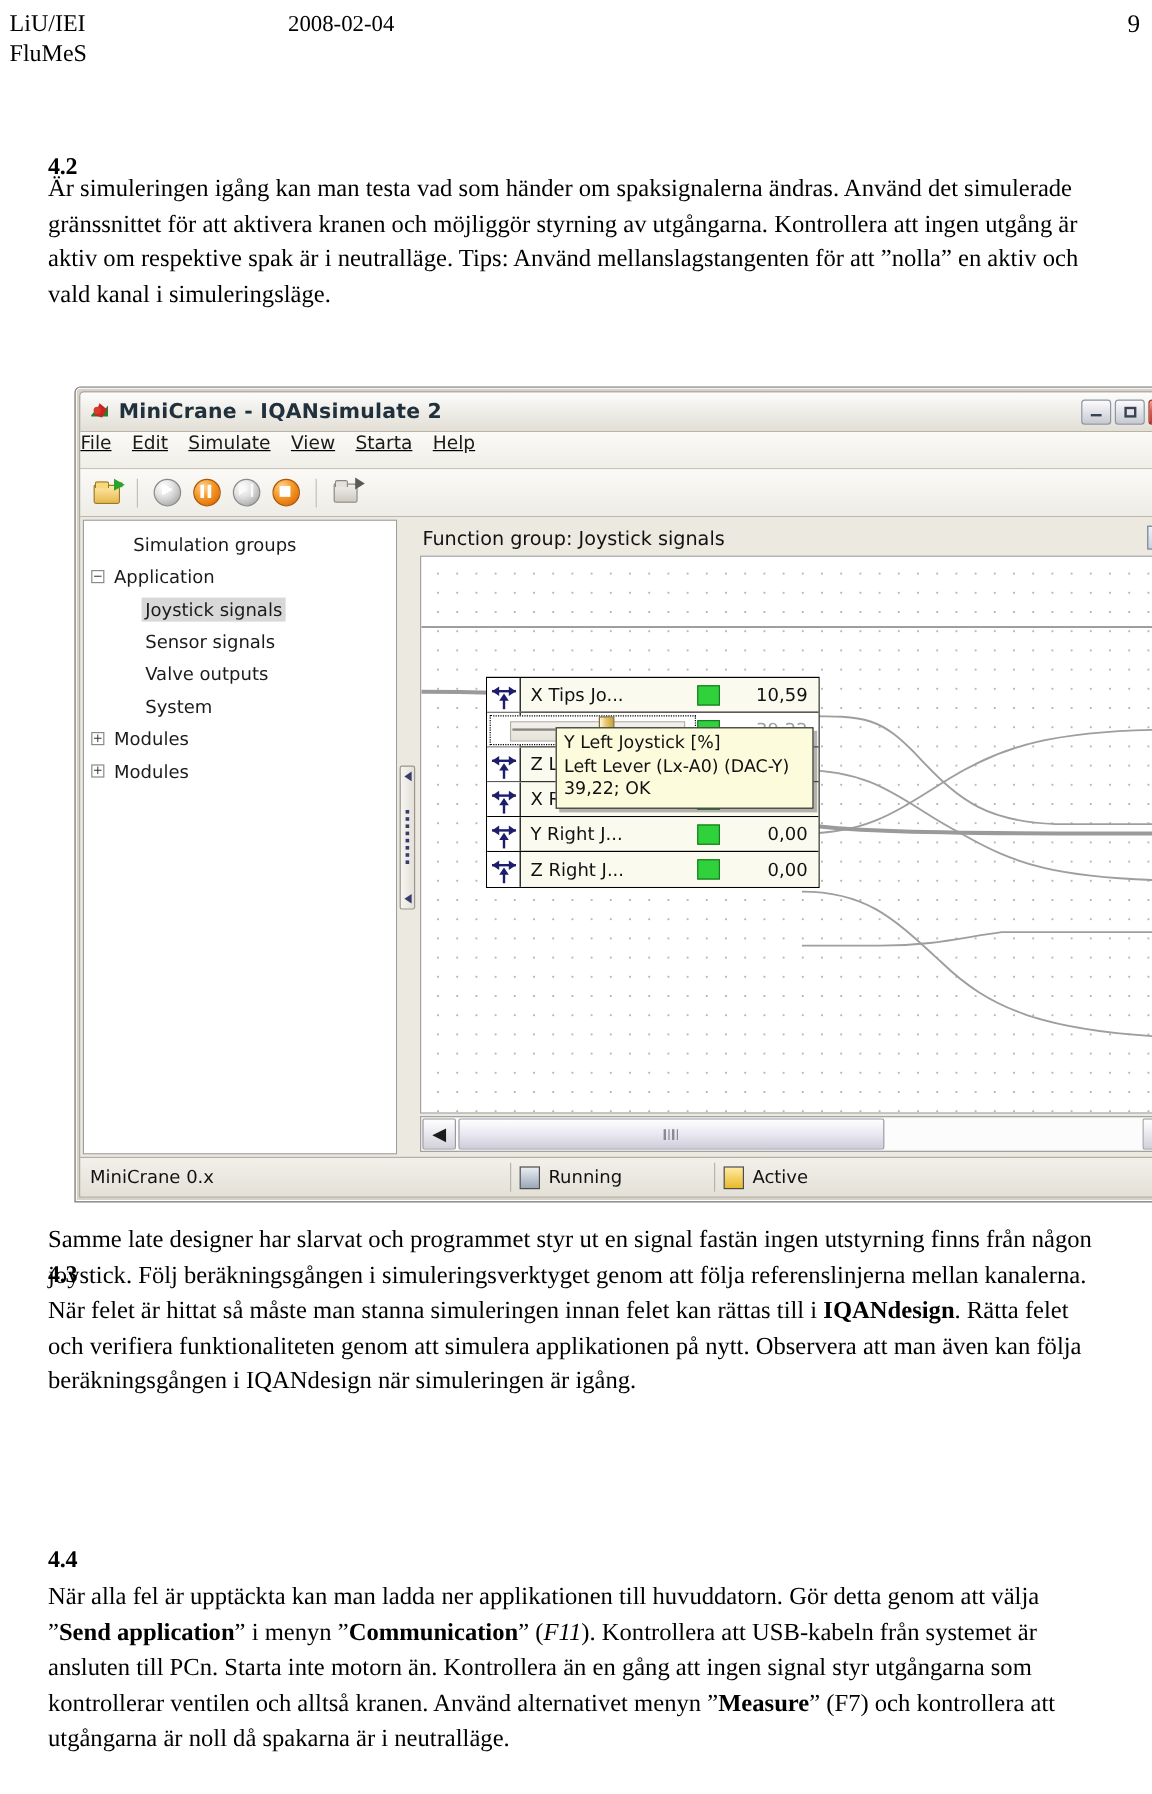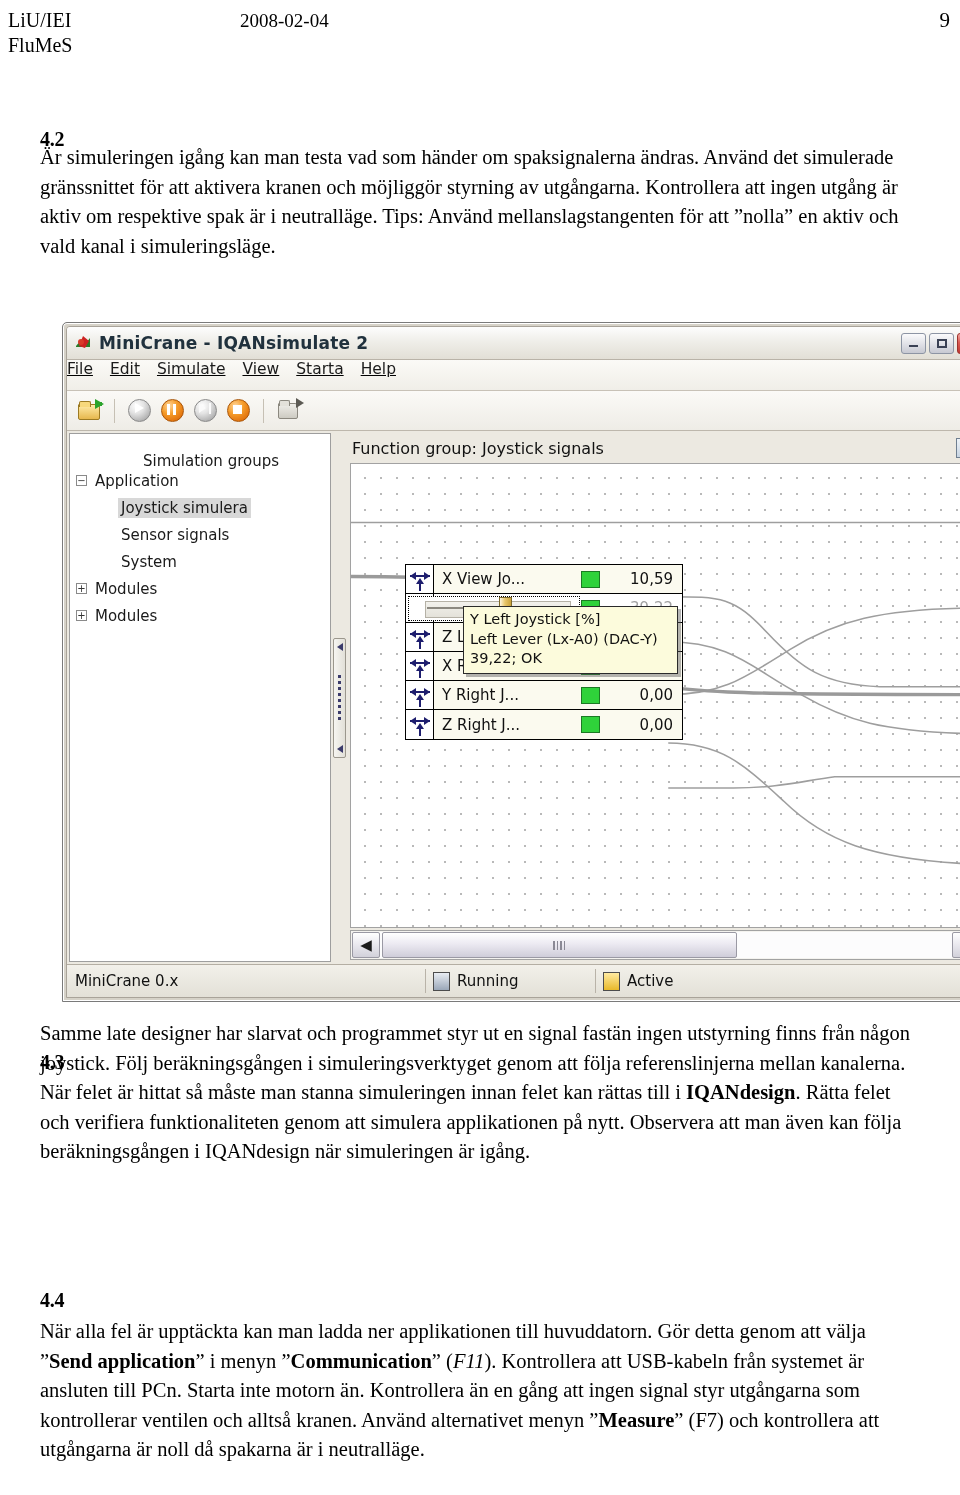--- a/index.html
+++ b/index.html
@@ -156,21 +156,21 @@
   .tnode { display:flex; align-items:center; height:27px; position:relative; }
   .tnode .twist {
     width:11px;height:11px; border:1px solid #8a8a8a; background:#fff;
     display:flex;align-items:center;justify-content:center;
     font-size:10px; line-height:9px; color:#333; margin-right:5px; flex:0 0 11px;
     font-family:"DejaVu Sans", sans-serif;
   }
   .tnode .twist.none { border:none; background:transparent; }
   .tnode .lbl { white-space:nowrap; padding:1px 3px; }
   .tnode .lbl.sel { background:#d8d8d8; }
-  .indent1 { padding-left:16px;flex-direction:column; }
+  .indent1 { padding-left:16px; }
   .indent2 { padding-left:42px; }
 
   .splitter {
     width:17px; flex:0 0 17px; background:#ece9e1;
     display:flex;align-items:center;justify-content:center;
     position:relative;
   }
   .sp-bar {
     width:13px; height:120px;
     background:linear-gradient(90deg,#f6f5f1 0%,#e2e0d8 100%);
@@ -408,24 +408,27 @@
         <div class="tree">
           <div class="tnode indent1">
             <span class="twist none"></span>
             <span class="lbl">Simulation groups</span>
           </div>
           <div class="tnode">
             <span class="twist">−</span>
             <span class="lbl">Application</span>
           </div>
           <div class="tnode indent2">
-            <span class="lbl sel">Joystick simulera</span>
+            <span class="lbl sel">Joystick signals</span>
           </div>
           <div class="tnode indent2">
             <span class="lbl">Sensor signals</span>
+          </div>
+          <div class="tnode indent2">
+            <span class="lbl">Valve outputs</span>
           </div>
           <div class="tnode indent2">
             <span class="lbl">System</span>
           </div>
           <div class="tnode">
             <span class="twist">+</span>
             <span class="lbl">Modules</span>
           </div>
           <div class="tnode">
             <span class="twist">+</span>
@@ -479,21 +482,21 @@
 
           <div class="signal-block">
 
             <div class="srow">
               <div class="shandle">
                 <span class="arrow-h">
                     <em></em>
                   </span>
                 <span class="arrow-v"></span>
               </div>
-              <div class="sname">X View Jo...</div>
+              <div class="sname">X Tips Jo...</div>
               <div class="sled"></div>
               <div class="sval">10,59</div>
             </div>
 
             <div class="srow editing">
               <div class="shandle">
                 <span class="arrow-h">
                     <em></em>
                   </span>
                 <span class="arrow-v"></span>

